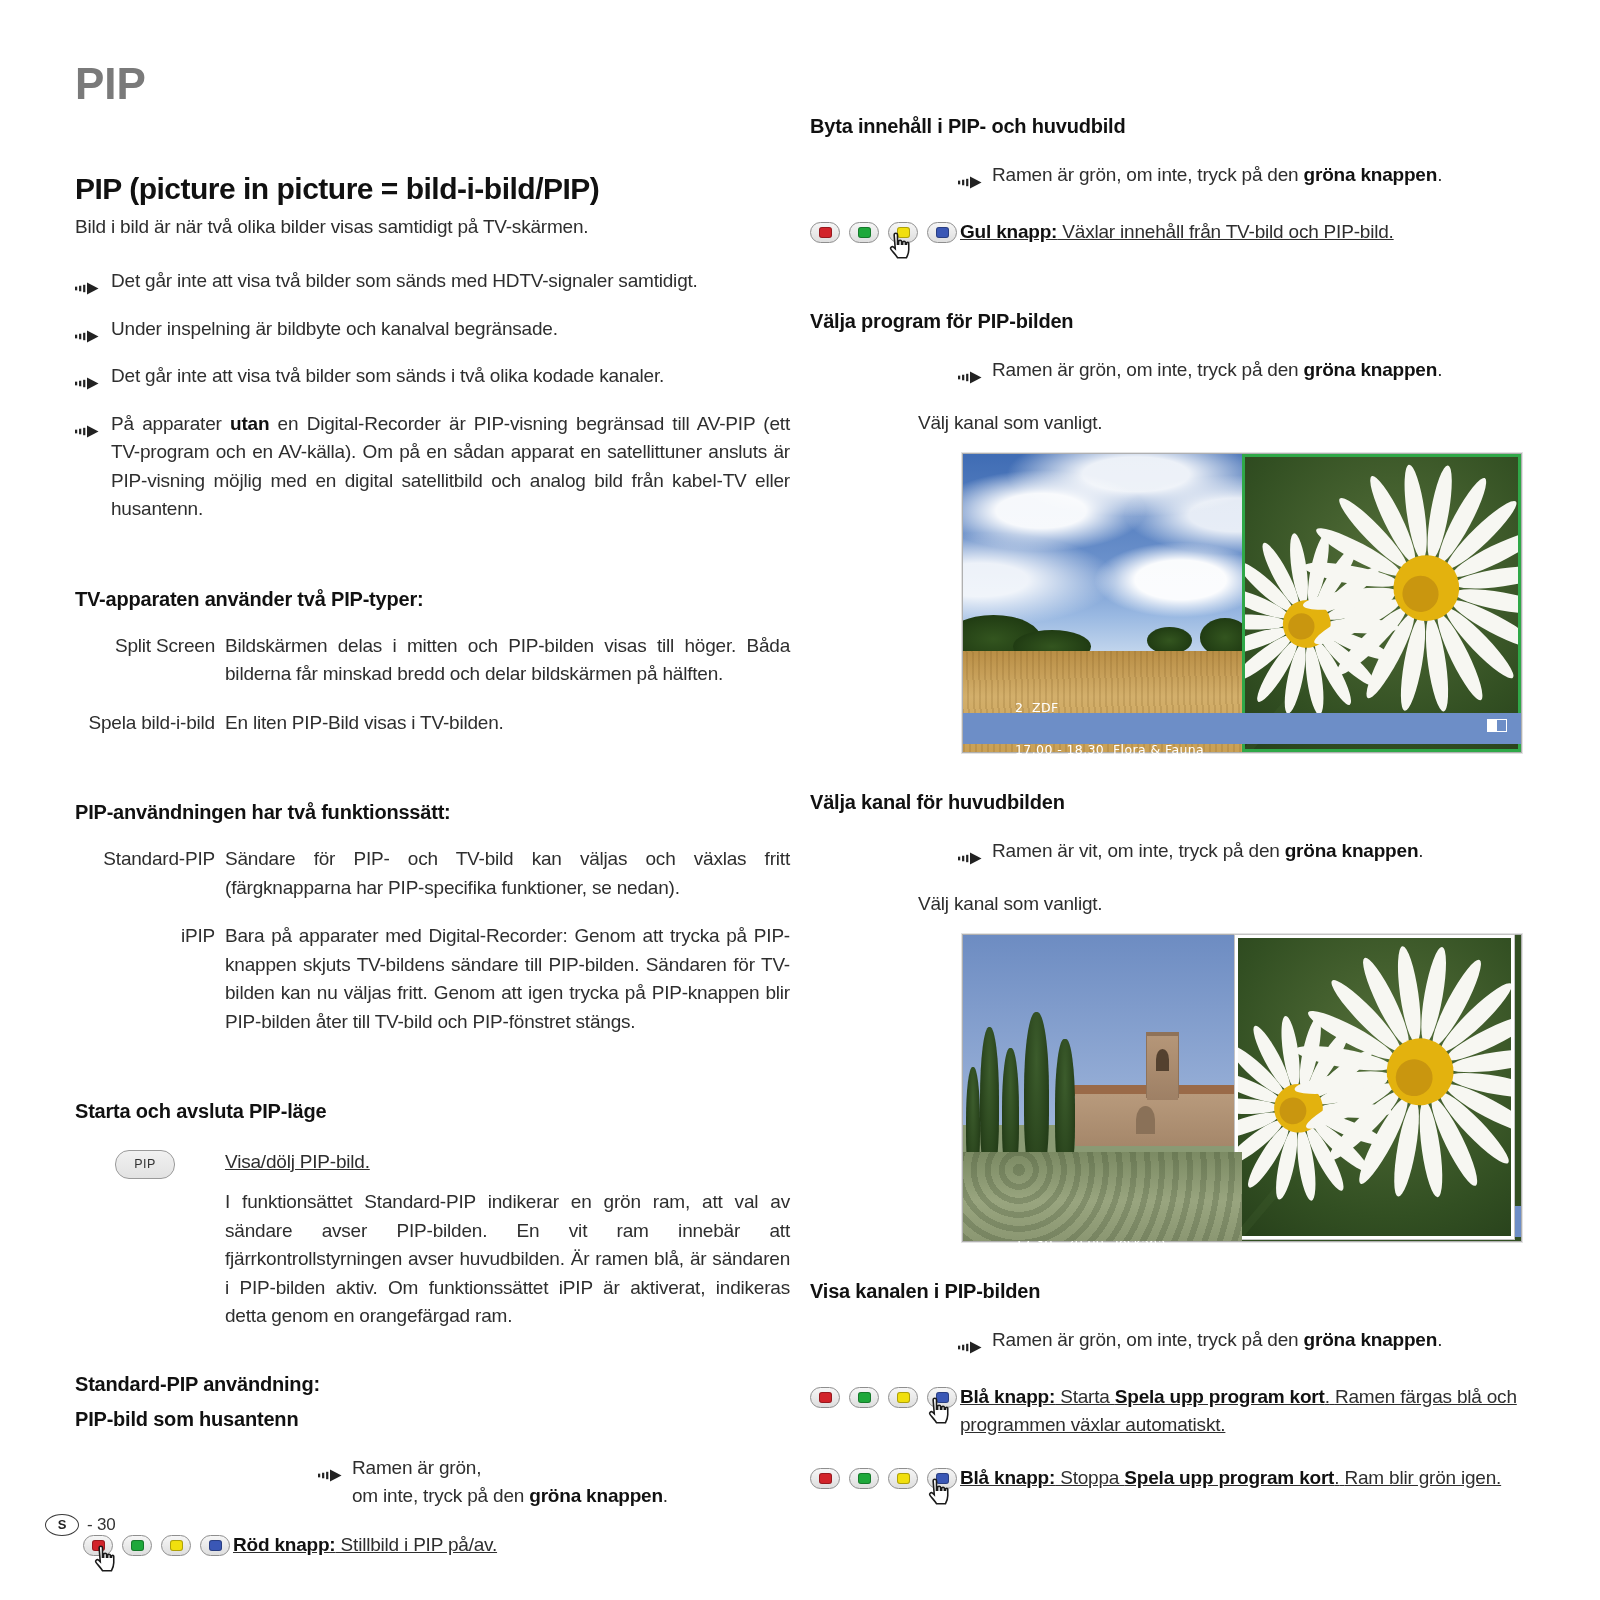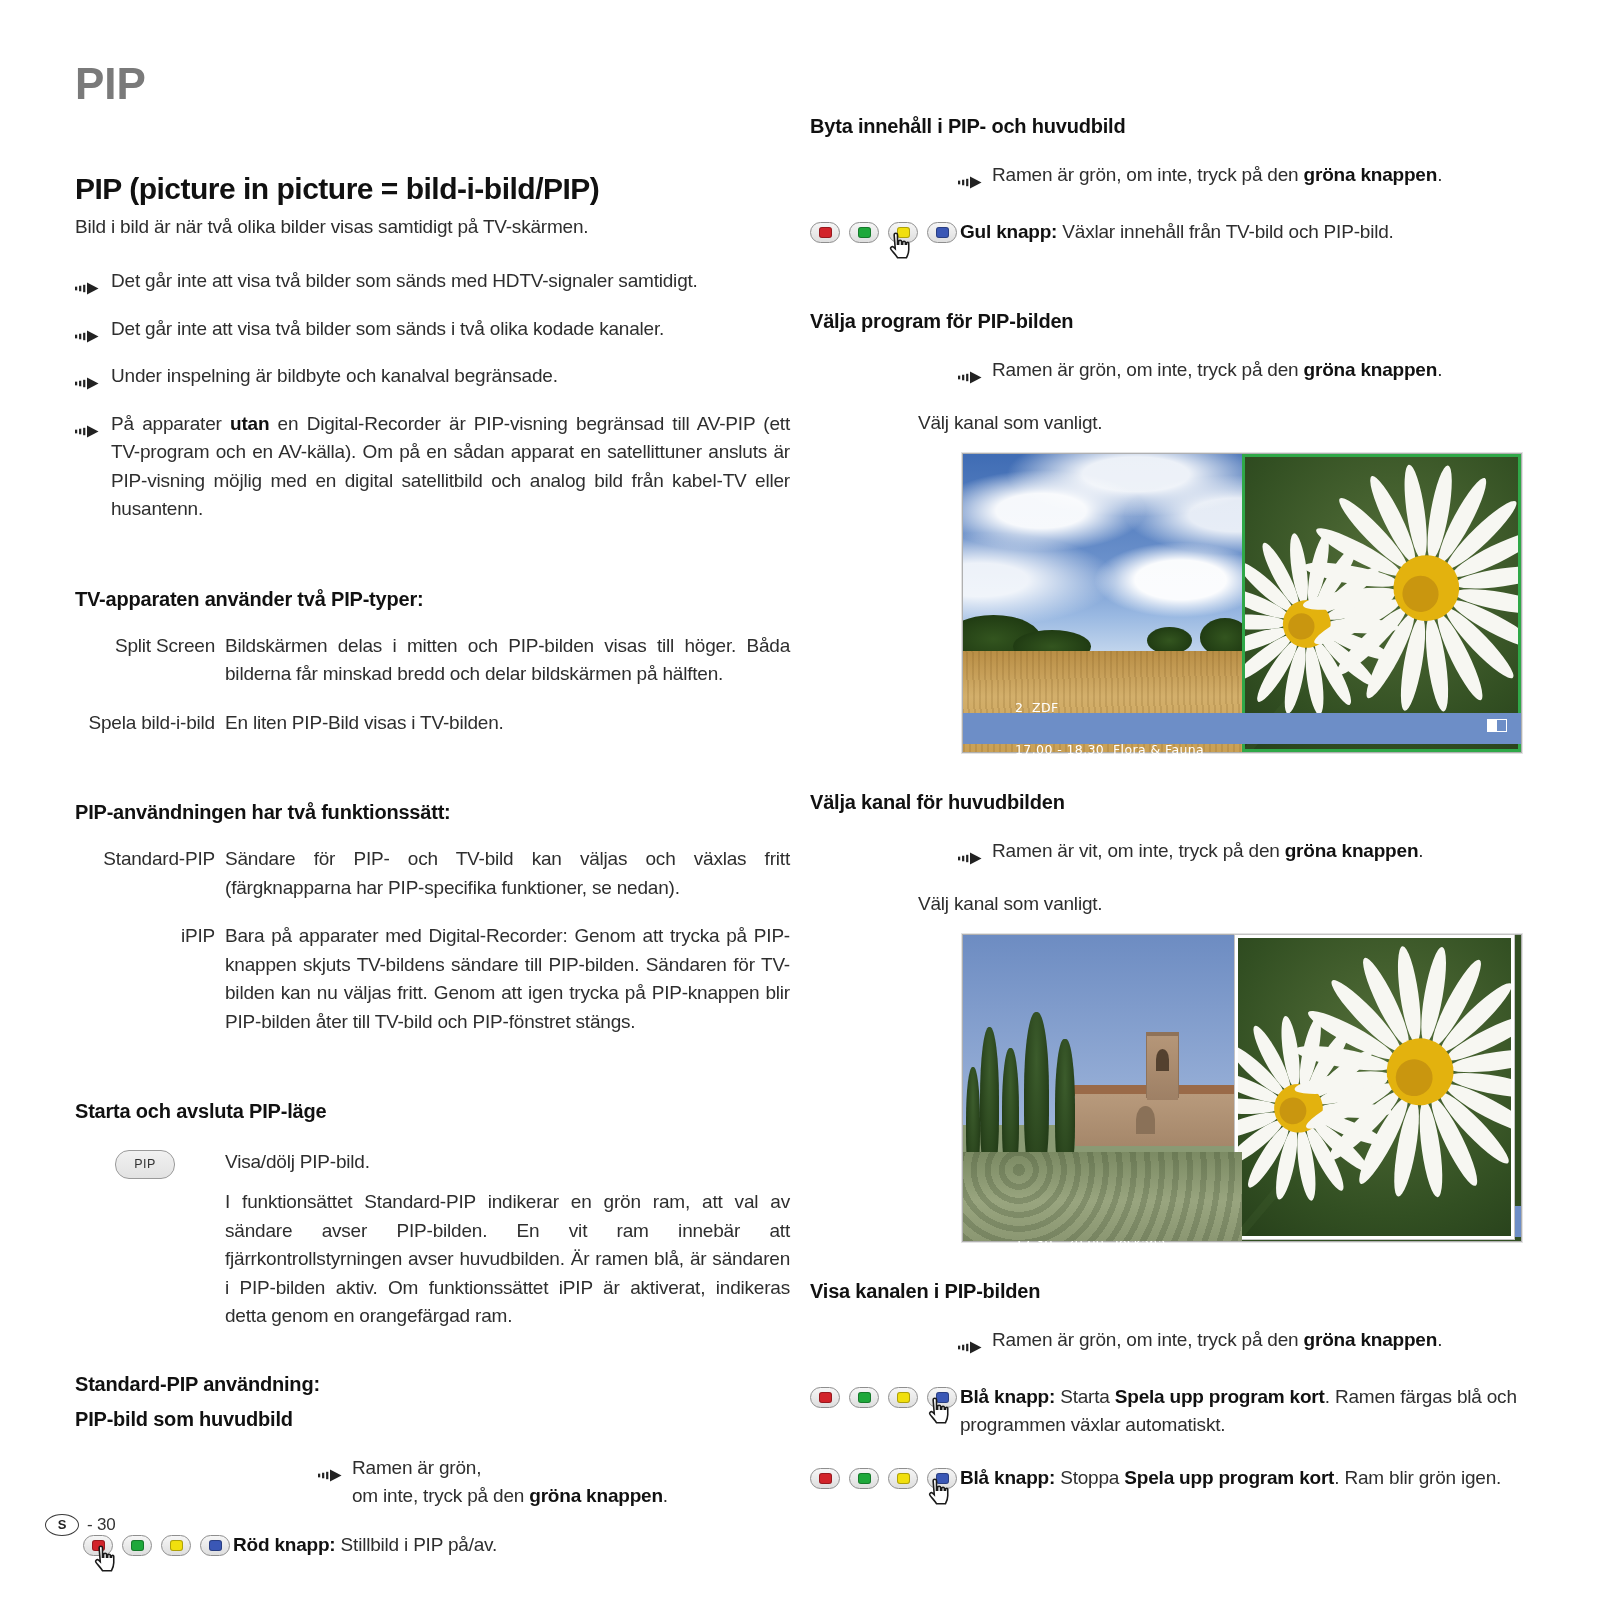--- a/index.html
+++ b/index.html
@@ -64,21 +64,21 @@
   .dot{width:13px;height:11px;border-radius:3px;box-shadow:inset 0 0 0 1px rgba(0,0,0,.28);}
   .dot-red{background:var(--c-red,#d2232a);}
   .dot-green{background:var(--c-green,#1ea83b);}
   .dot-yellow{background:var(--c-yellow,#f1df0e);}
   .dot-blue{background:var(--c-blue,#3a57b5);}
   .keys .hand{position:absolute;top:13px;width:27px;height:32px;z-index:5;}
   .hand-on-1 .hand{left:8px;}
   .hand-on-3 .hand{left:74px;}
   .hand-on-4 .hand{left:113px;}
   .col-left .hand-on-1 .hand{left:14px;}
-  .keys-text{flex:1;}
+  .keys-text{flex:1;text-decoration:underline;}
 
   
   .screen{position:relative;margin-left:152px;margin-top:16px;width:560px;box-sizing:border-box;
           border:1px solid #b0b0b0;box-shadow:0 0 0 1px #e3e3e3;}
   .screen1{height:300px;background:linear-gradient(#d3af6b,#c9a055);}
   .screen2{height:308px;background:linear-gradient(90deg,#8a9a74 0 50%,#324f22 50% 100%);}
   .half{position:absolute;top:0;bottom:0;overflow:hidden;}
   .main-half{left:0;width:50%;}
   .pip-half{right:0;width:50%;background:radial-gradient(circle at 55% 38%,#55703a,#324f22 70%,#27401b);}
   .framed-green{border:3px solid var(--c-pip_frame_green,#2fa848);box-sizing:border-box;}
@@ -166,30 +166,30 @@
             </svg></span>
         <span class="b-text"><span>Det går inte att visa två bilder som sänds med HDTV-signaler samtidigt.</span><b></b><span></span></span>
       </div>
       <div class="bullet">
         <span class="b-arrow"><svg class="arrow-svg" viewBox="0 0 26 14">
               <rect x="0" y="5" width="2.4" height="4"></rect>
               <rect x="4.4" y="4" width="2.4" height="6"></rect>
               <rect x="8.8" y="3" width="2.4" height="8"></rect>
               <polygon points="13,0.5 25.5,7 13,13.5"></polygon>
             </svg></span>
-        <span class="b-text"><span>Det går inte att visa två bilder som sänds i två olika kodade kanaler.</span><b></b><span></span></span>
+        <span class="b-text"><span>Under inspelning är bildbyte och kanalval begränsade.</span><b></b><span></span></span>
       </div>
       <div class="bullet">
         <span class="b-arrow"><svg class="arrow-svg" viewBox="0 0 26 14">
               <rect x="0" y="5" width="2.4" height="4"></rect>
               <rect x="4.4" y="4" width="2.4" height="6"></rect>
               <rect x="8.8" y="3" width="2.4" height="8"></rect>
               <polygon points="13,0.5 25.5,7 13,13.5"></polygon>
             </svg></span>
-        <span class="b-text"><span>Under inspelning är bildbyte och kanalval begränsade.</span><b></b><span></span></span>
+        <span class="b-text"><span>Det går inte att visa två bilder som sänds i två olika kodade kanaler.</span><b></b><span></span></span>
       </div>
       <div class="bullet">
         <span class="b-arrow"><svg class="arrow-svg" viewBox="0 0 26 14">
               <rect x="0" y="5" width="2.4" height="4"></rect>
               <rect x="4.4" y="4" width="2.4" height="6"></rect>
               <rect x="8.8" y="3" width="2.4" height="8"></rect>
               <polygon points="13,0.5 25.5,7 13,13.5"></polygon>
             </svg></span>
         <span class="b-text"><span>På apparater </span><b>utan</b><span> en Digital-Recorder är PIP-visning begränsad till AV-PIP (ett TV-program och en AV-källa). Om på en sådan apparat en satellittuner ansluts är PIP-visning möjlig med en digital satellitbild och analog bild från kabel-TV eller husantenn.</span></span>
       </div>
@@ -218,21 +218,21 @@
     <h2 class="mt42">Starta och avsluta PIP-läge</h2>
     <div class="pip-row">
       <span class="pipkey-wrap">
         <span class="pipkey">PIP</span>
       </span>
       <span class="keys-text">Visa/dölj PIP-bild.</span>
     </div>
     <p class="pip-paragraph">I funktionsättet Standard-PIP indikerar en grön ram, att val av sändare avser PIP-bilden. En vit ram innebär att fjärrkontrollstyrningen avser huvudbilden. Är ramen blå, är sändaren i PIP-bilden aktiv. Om funktionssättet iPIP är aktiverat, indikeras detta genom en orangefärgad ram.</p>
 
     <h2 class="tight-head">Standard-PIP användning:</h2>
-    <h2 class="tight-head2">PIP-bild som huvudbild</h2>
+    <h2 class="tight-head2">PIP-bild som husantenn</h2>
 
     <div class="arrowline left-indent">
       <span class="b-arrow"><svg class="arrow-svg" viewBox="0 0 26 14">
             <rect x="0" y="5" width="2.4" height="4"></rect>
             <rect x="4.4" y="4" width="2.4" height="6"></rect>
             <rect x="8.8" y="3" width="2.4" height="8"></rect>
             <polygon points="13,0.5 25.5,7 13,13.5"></polygon>
           </svg></span>
       <span class="al-text">
         <span class="blk">Ramen är grön,</span>

